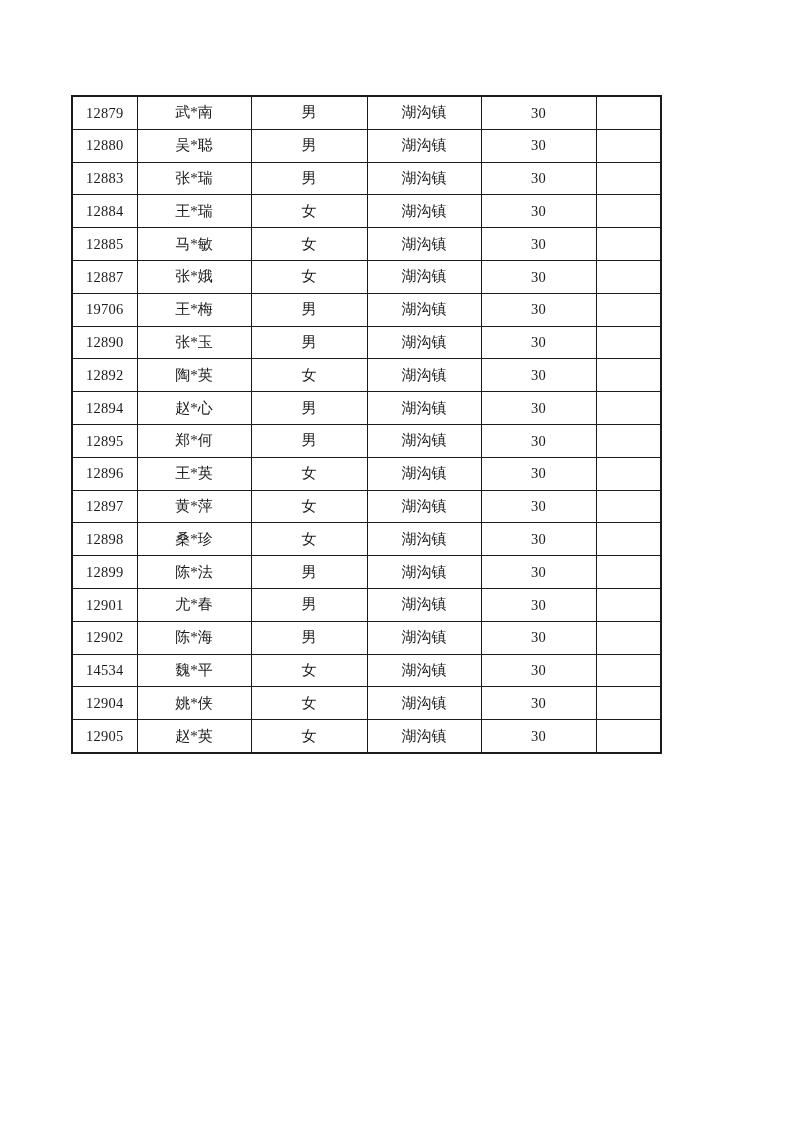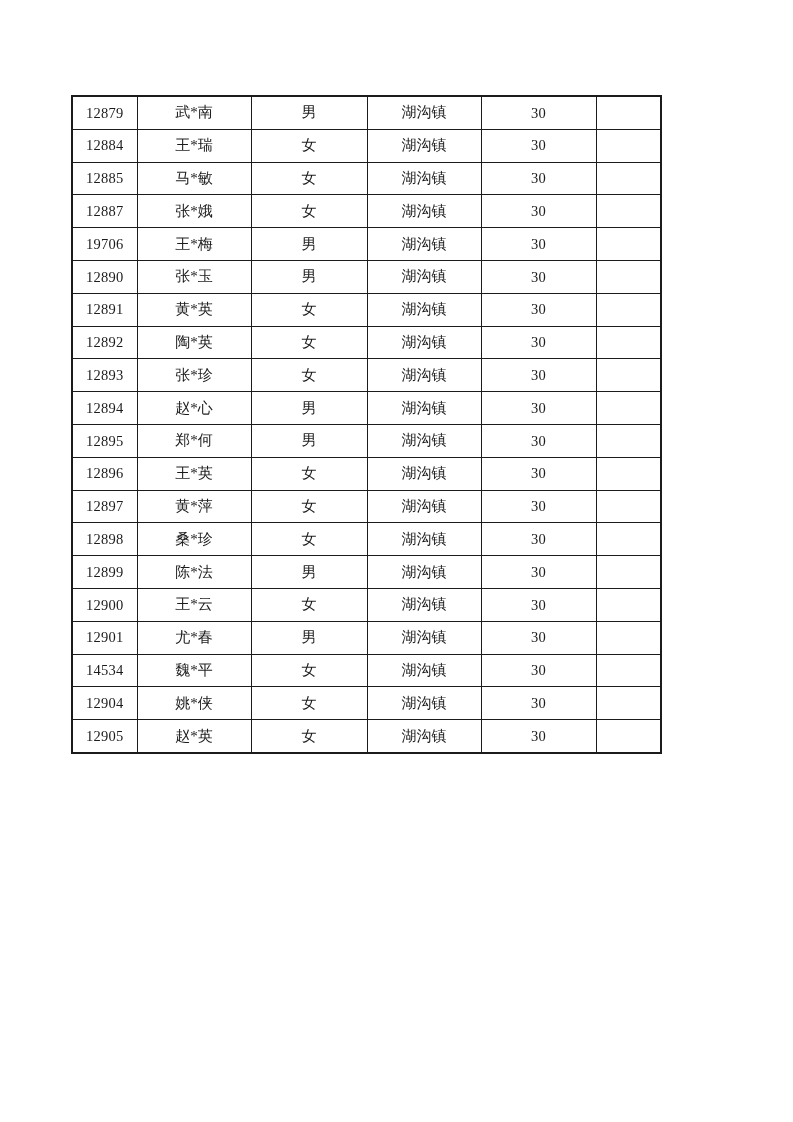--- a/index.html
+++ b/index.html
@@ -63,20 +63,36 @@
     <tbody id="table-body">
         <tr>
           <td class="num">12879</td>
           <td>武*南</td>
           <td>男</td>
           <td>湖沟镇</td>
           <td class="num">30</td>
           <td></td>
         </tr>
         <tr>
+          <td class="num">12880</td>
+          <td>吴*聪</td>
+          <td>男</td>
+          <td>湖沟镇</td>
+          <td class="num">30</td>
+          <td></td>
+        </tr>
+        <tr>
+          <td class="num">12883</td>
+          <td>张*瑞</td>
+          <td>男</td>
+          <td>湖沟镇</td>
+          <td class="num">30</td>
+          <td></td>
+        </tr>
+        <tr>
           <td class="num">12884</td>
           <td>王*瑞</td>
           <td>女</td>
           <td>湖沟镇</td>
           <td class="num">30</td>
           <td></td>
         </tr>
         <tr>
           <td class="num">12885</td>
           <td>马*敏</td>
@@ -103,44 +119,28 @@
         </tr>
         <tr>
           <td class="num">12890</td>
           <td>张*玉</td>
           <td>男</td>
           <td>湖沟镇</td>
           <td class="num">30</td>
           <td></td>
         </tr>
         <tr>
-          <td class="num">12891</td>
-          <td>黄*英</td>
-          <td>女</td>
-          <td>湖沟镇</td>
-          <td class="num">30</td>
-          <td></td>
-        </tr>
-        <tr>
           <td class="num">12892</td>
           <td>陶*英</td>
           <td>女</td>
           <td>湖沟镇</td>
           <td class="num">30</td>
           <td></td>
         </tr>
         <tr>
-          <td class="num">12893</td>
-          <td>张*珍</td>
-          <td>女</td>
-          <td>湖沟镇</td>
-          <td class="num">30</td>
-          <td></td>
-        </tr>
-        <tr>
           <td class="num">12894</td>
           <td>赵*心</td>
           <td>男</td>
           <td>湖沟镇</td>
           <td class="num">30</td>
           <td></td>
         </tr>
         <tr>
           <td class="num">12895</td>
           <td>郑*何</td>
@@ -175,30 +175,30 @@
         </tr>
         <tr>
           <td class="num">12899</td>
           <td>陈*法</td>
           <td>男</td>
           <td>湖沟镇</td>
           <td class="num">30</td>
           <td></td>
         </tr>
         <tr>
-          <td class="num">12900</td>
-          <td>王*云</td>
-          <td>女</td>
-          <td>湖沟镇</td>
-          <td class="num">30</td>
-          <td></td>
-        </tr>
-        <tr>
           <td class="num">12901</td>
           <td>尤*春</td>
+          <td>男</td>
+          <td>湖沟镇</td>
+          <td class="num">30</td>
+          <td></td>
+        </tr>
+        <tr>
+          <td class="num">12902</td>
+          <td>陈*海</td>
           <td>男</td>
           <td>湖沟镇</td>
           <td class="num">30</td>
           <td></td>
         </tr>
         <tr>
           <td class="num">14534</td>
           <td>魏*平</td>
           <td>女</td>
           <td>湖沟镇</td>

